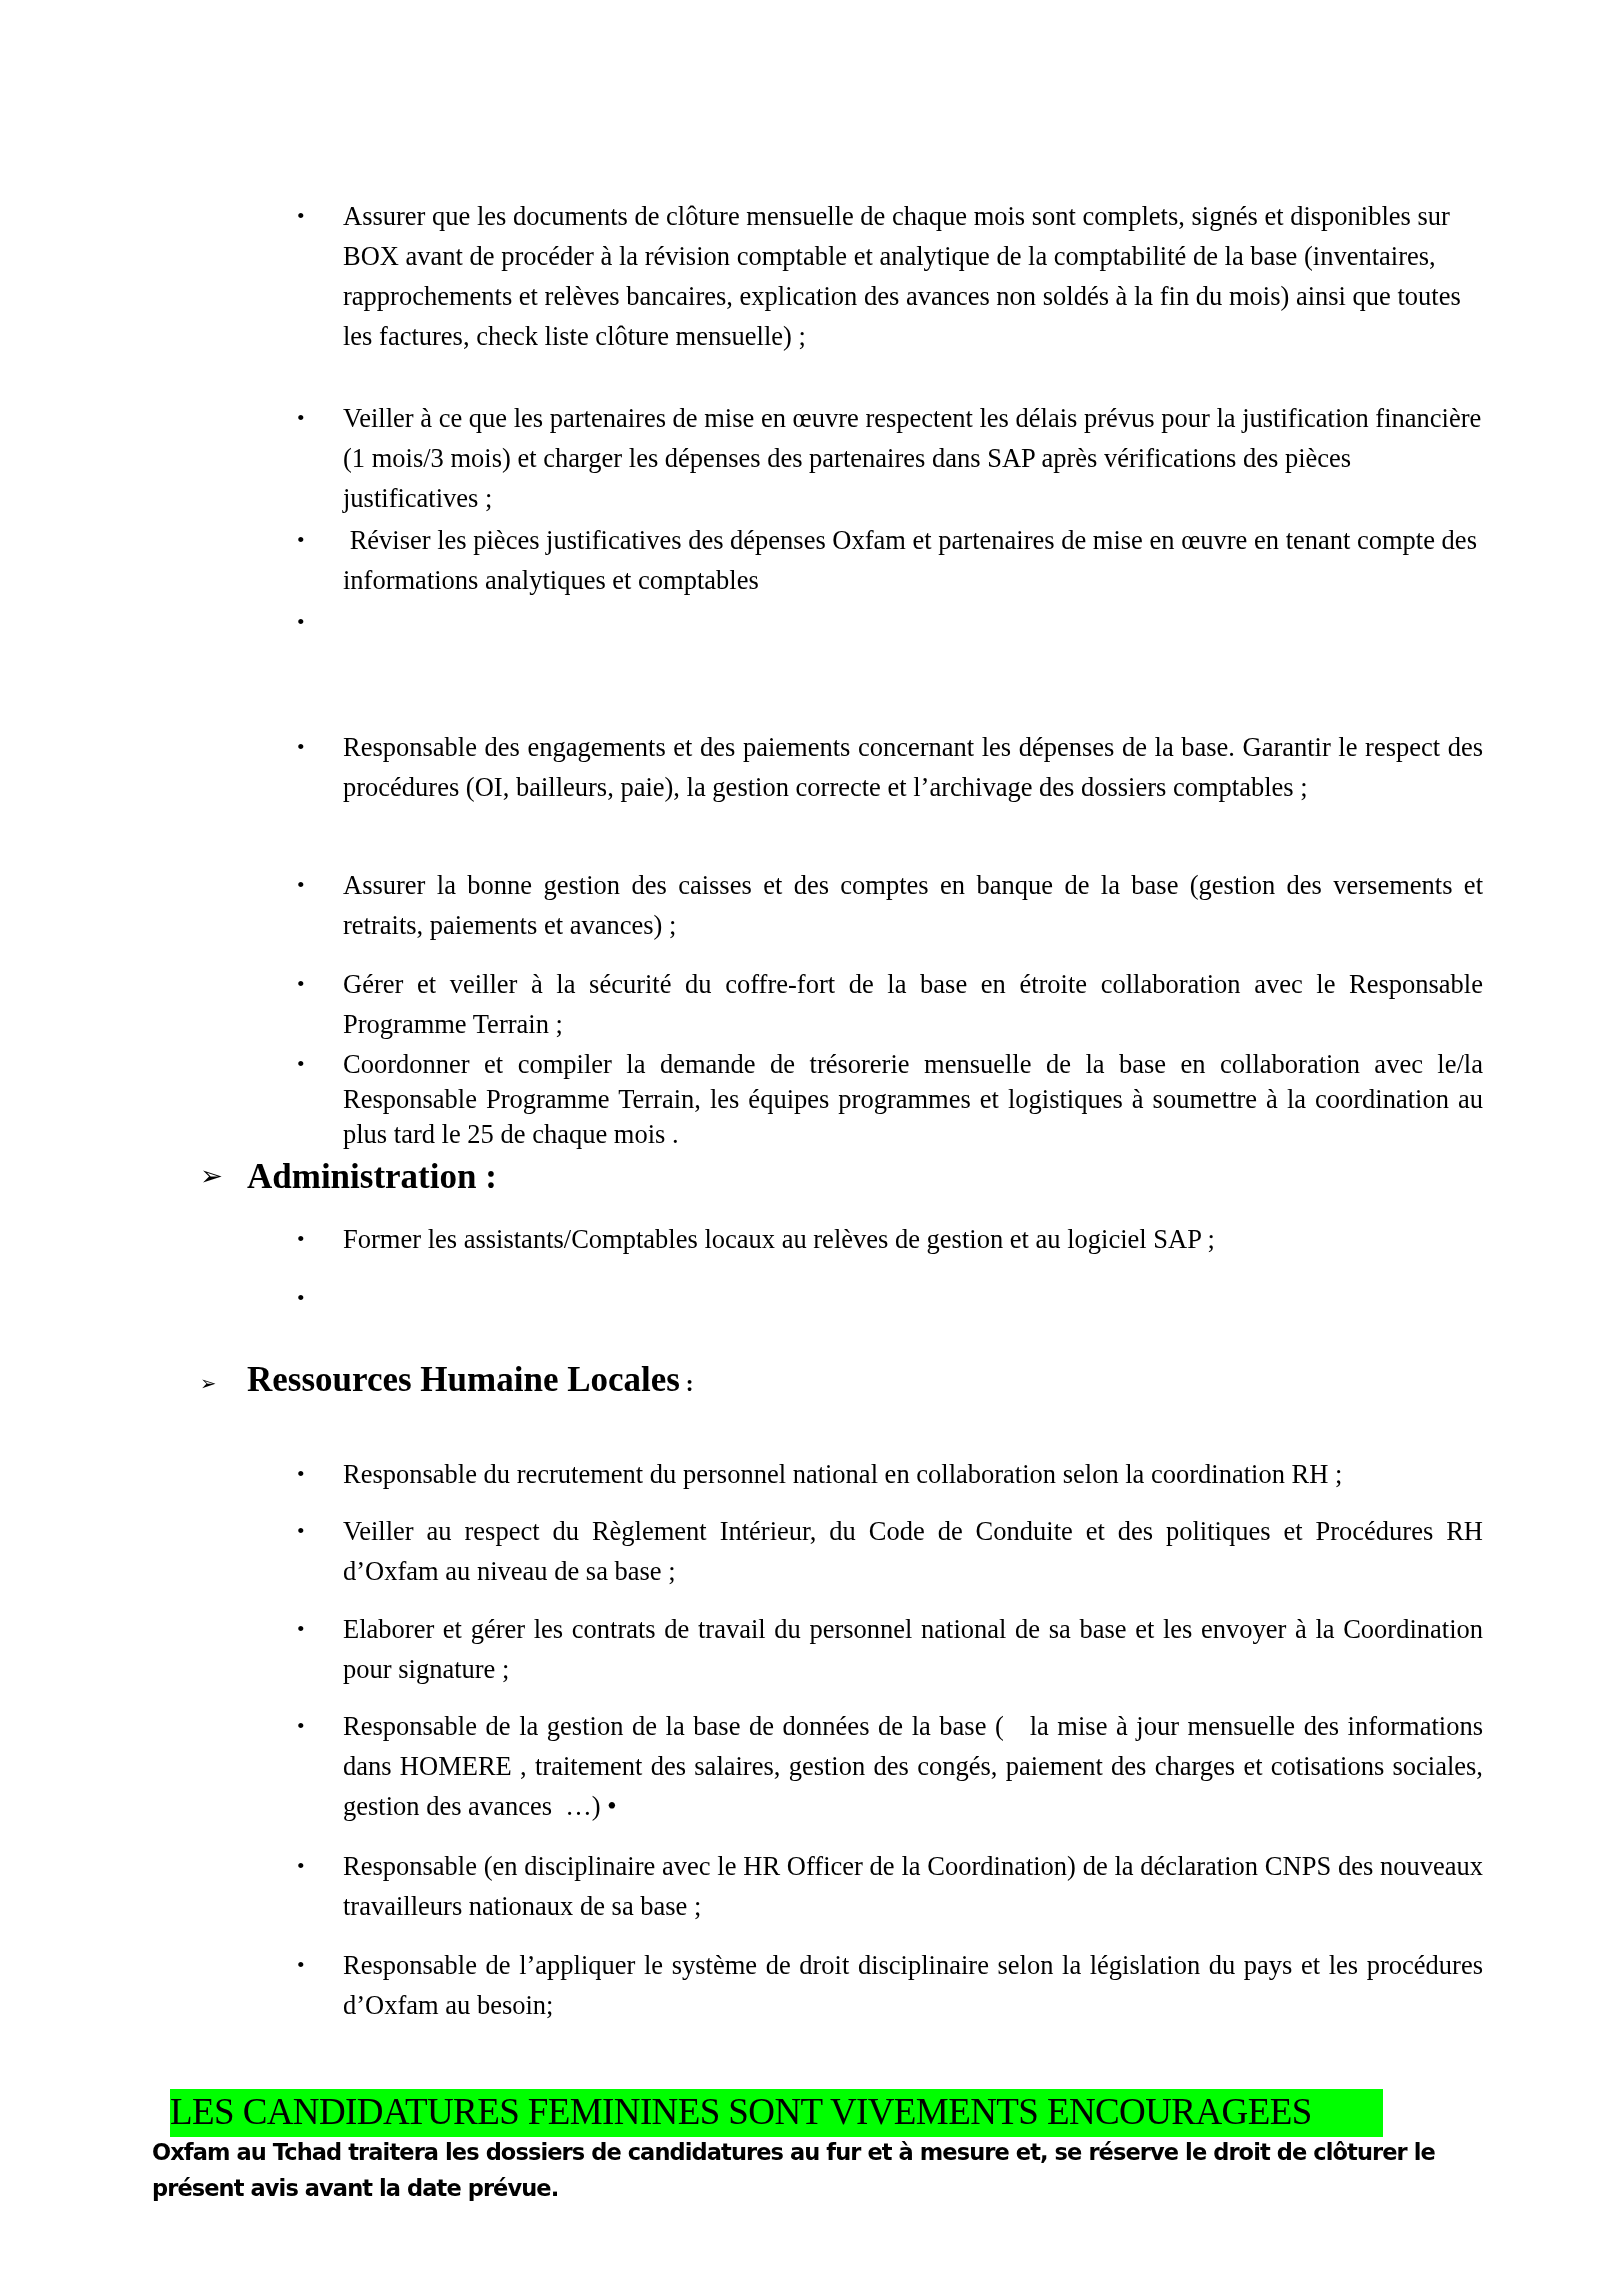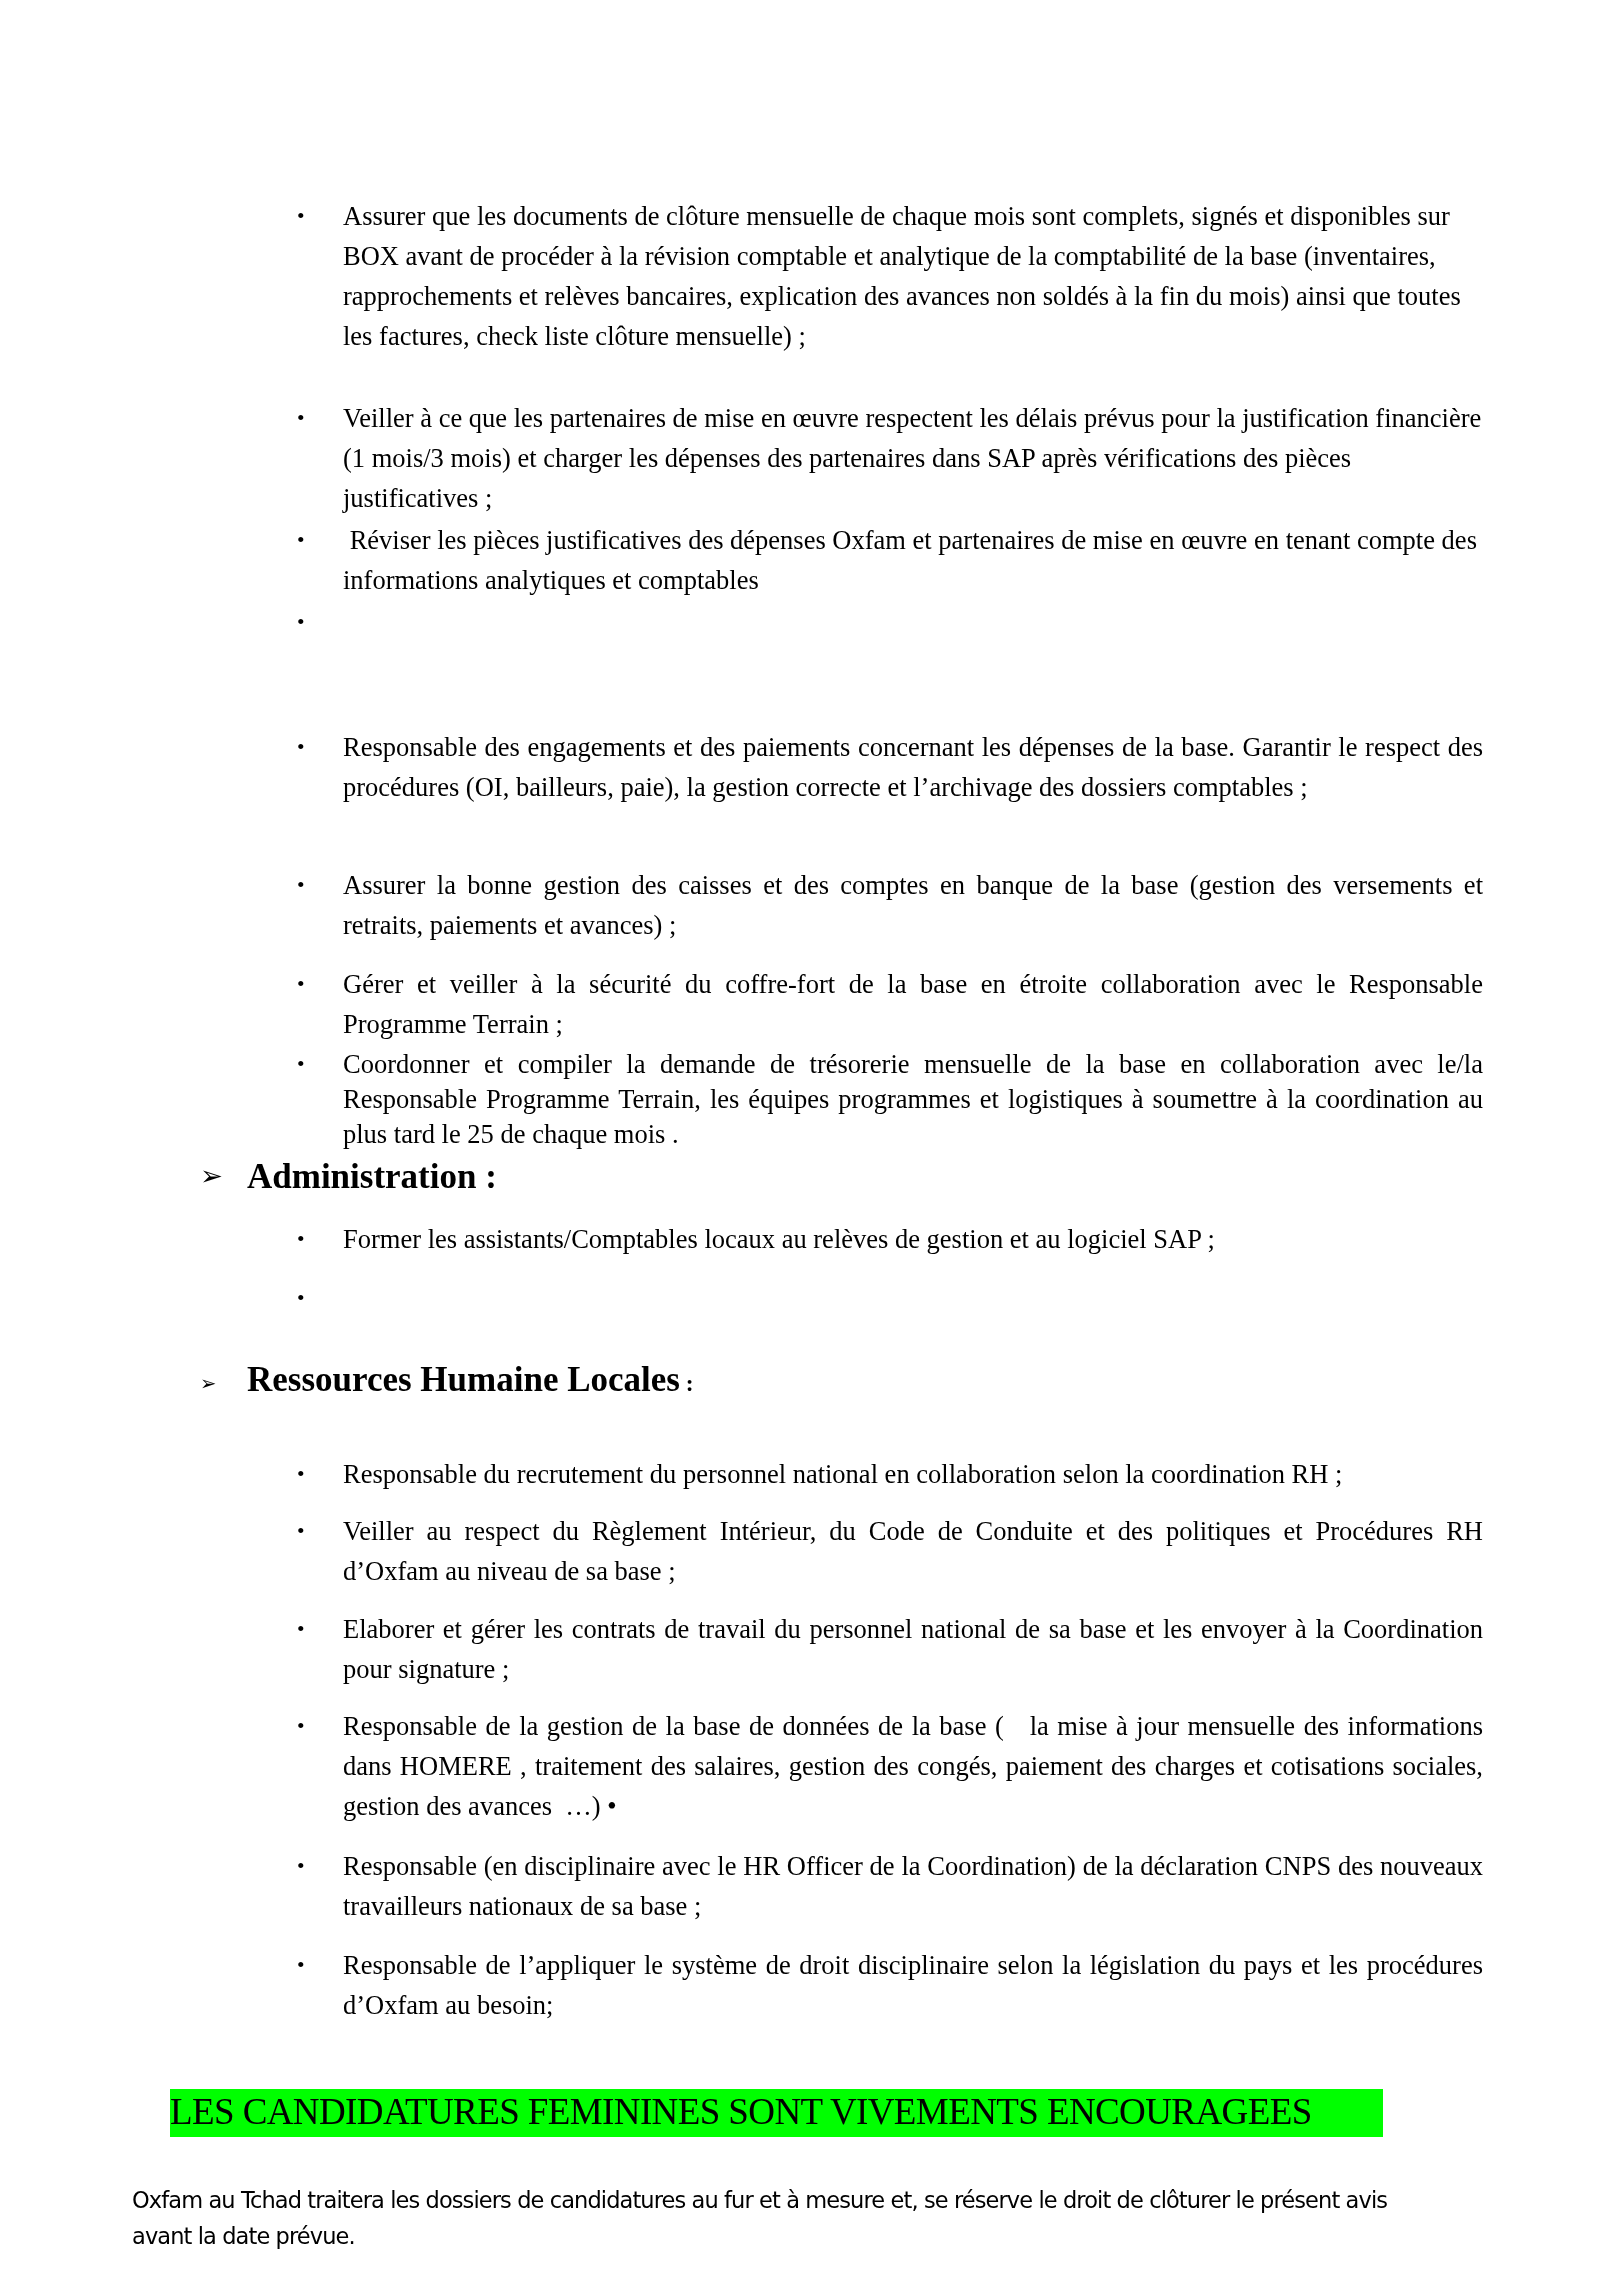--- a/index.html
+++ b/index.html
@@ -10,23 +10,23 @@
   .item.justify { text-align:justify; text-align-last:left; }
   .item.tight { line-height:35px; }
   .bullet { position:absolute; left:-46px; top:0; font-size:21.6px; }
   .heading { position:absolute; left:247px; font-weight:bold; font-size:35px; line-height:43px; }
   .arrow { position:absolute; left:-47px; top:0; font-weight:normal; font-size:27.4px; }
   .heading .colon-small { font-size:23.5px; }
   .arrow-small { font-size:19.6px; top:3.9px; }
   .banner { position:absolute; left:133px; top:2089px; width:1213px; height:48px;
             background:#00ff00; font-size:37px; line-height:46px; white-space:nowrap; overflow:hidden;
             letter-spacing:-0.6px;margin-left:37px; }
-  .footer-note { position:absolute; left:132px; top:2134px; width:1313px;
-                 font-family:"DejaVu Sans", "Liberation Sans", sans-serif; font-weight:normal;
-                 font-size:22.5px; line-height:36px; letter-spacing:-0.9px;margin-top:48px; }
+  .footer-note { position:absolute; left:152px; top:2134px; width:1313px;
+                 font-family:"DejaVu Sans", "Liberation Sans", sans-serif; font-weight:bold;
+                 font-size:22.5px; line-height:36px; letter-spacing:-0.9px; }
 </style>
 </head>
 <body>
 
 <div class="page">
 
   <div class="item" style="top:196px;">
     <span class="bullet">•</span>
     <span>Assurer que les documents de clôture mensuelle de chaque mois sont complets, signés et disponibles sur BOX avant de procéder à la révision comptable et analytique de la comptabilité de la base (inventaires, rapprochements et relèves bancaires, explication des avances non soldés à la fin du mois) ainsi que toutes les factures, check liste clôture mensuelle) ;</span>
   </div>

